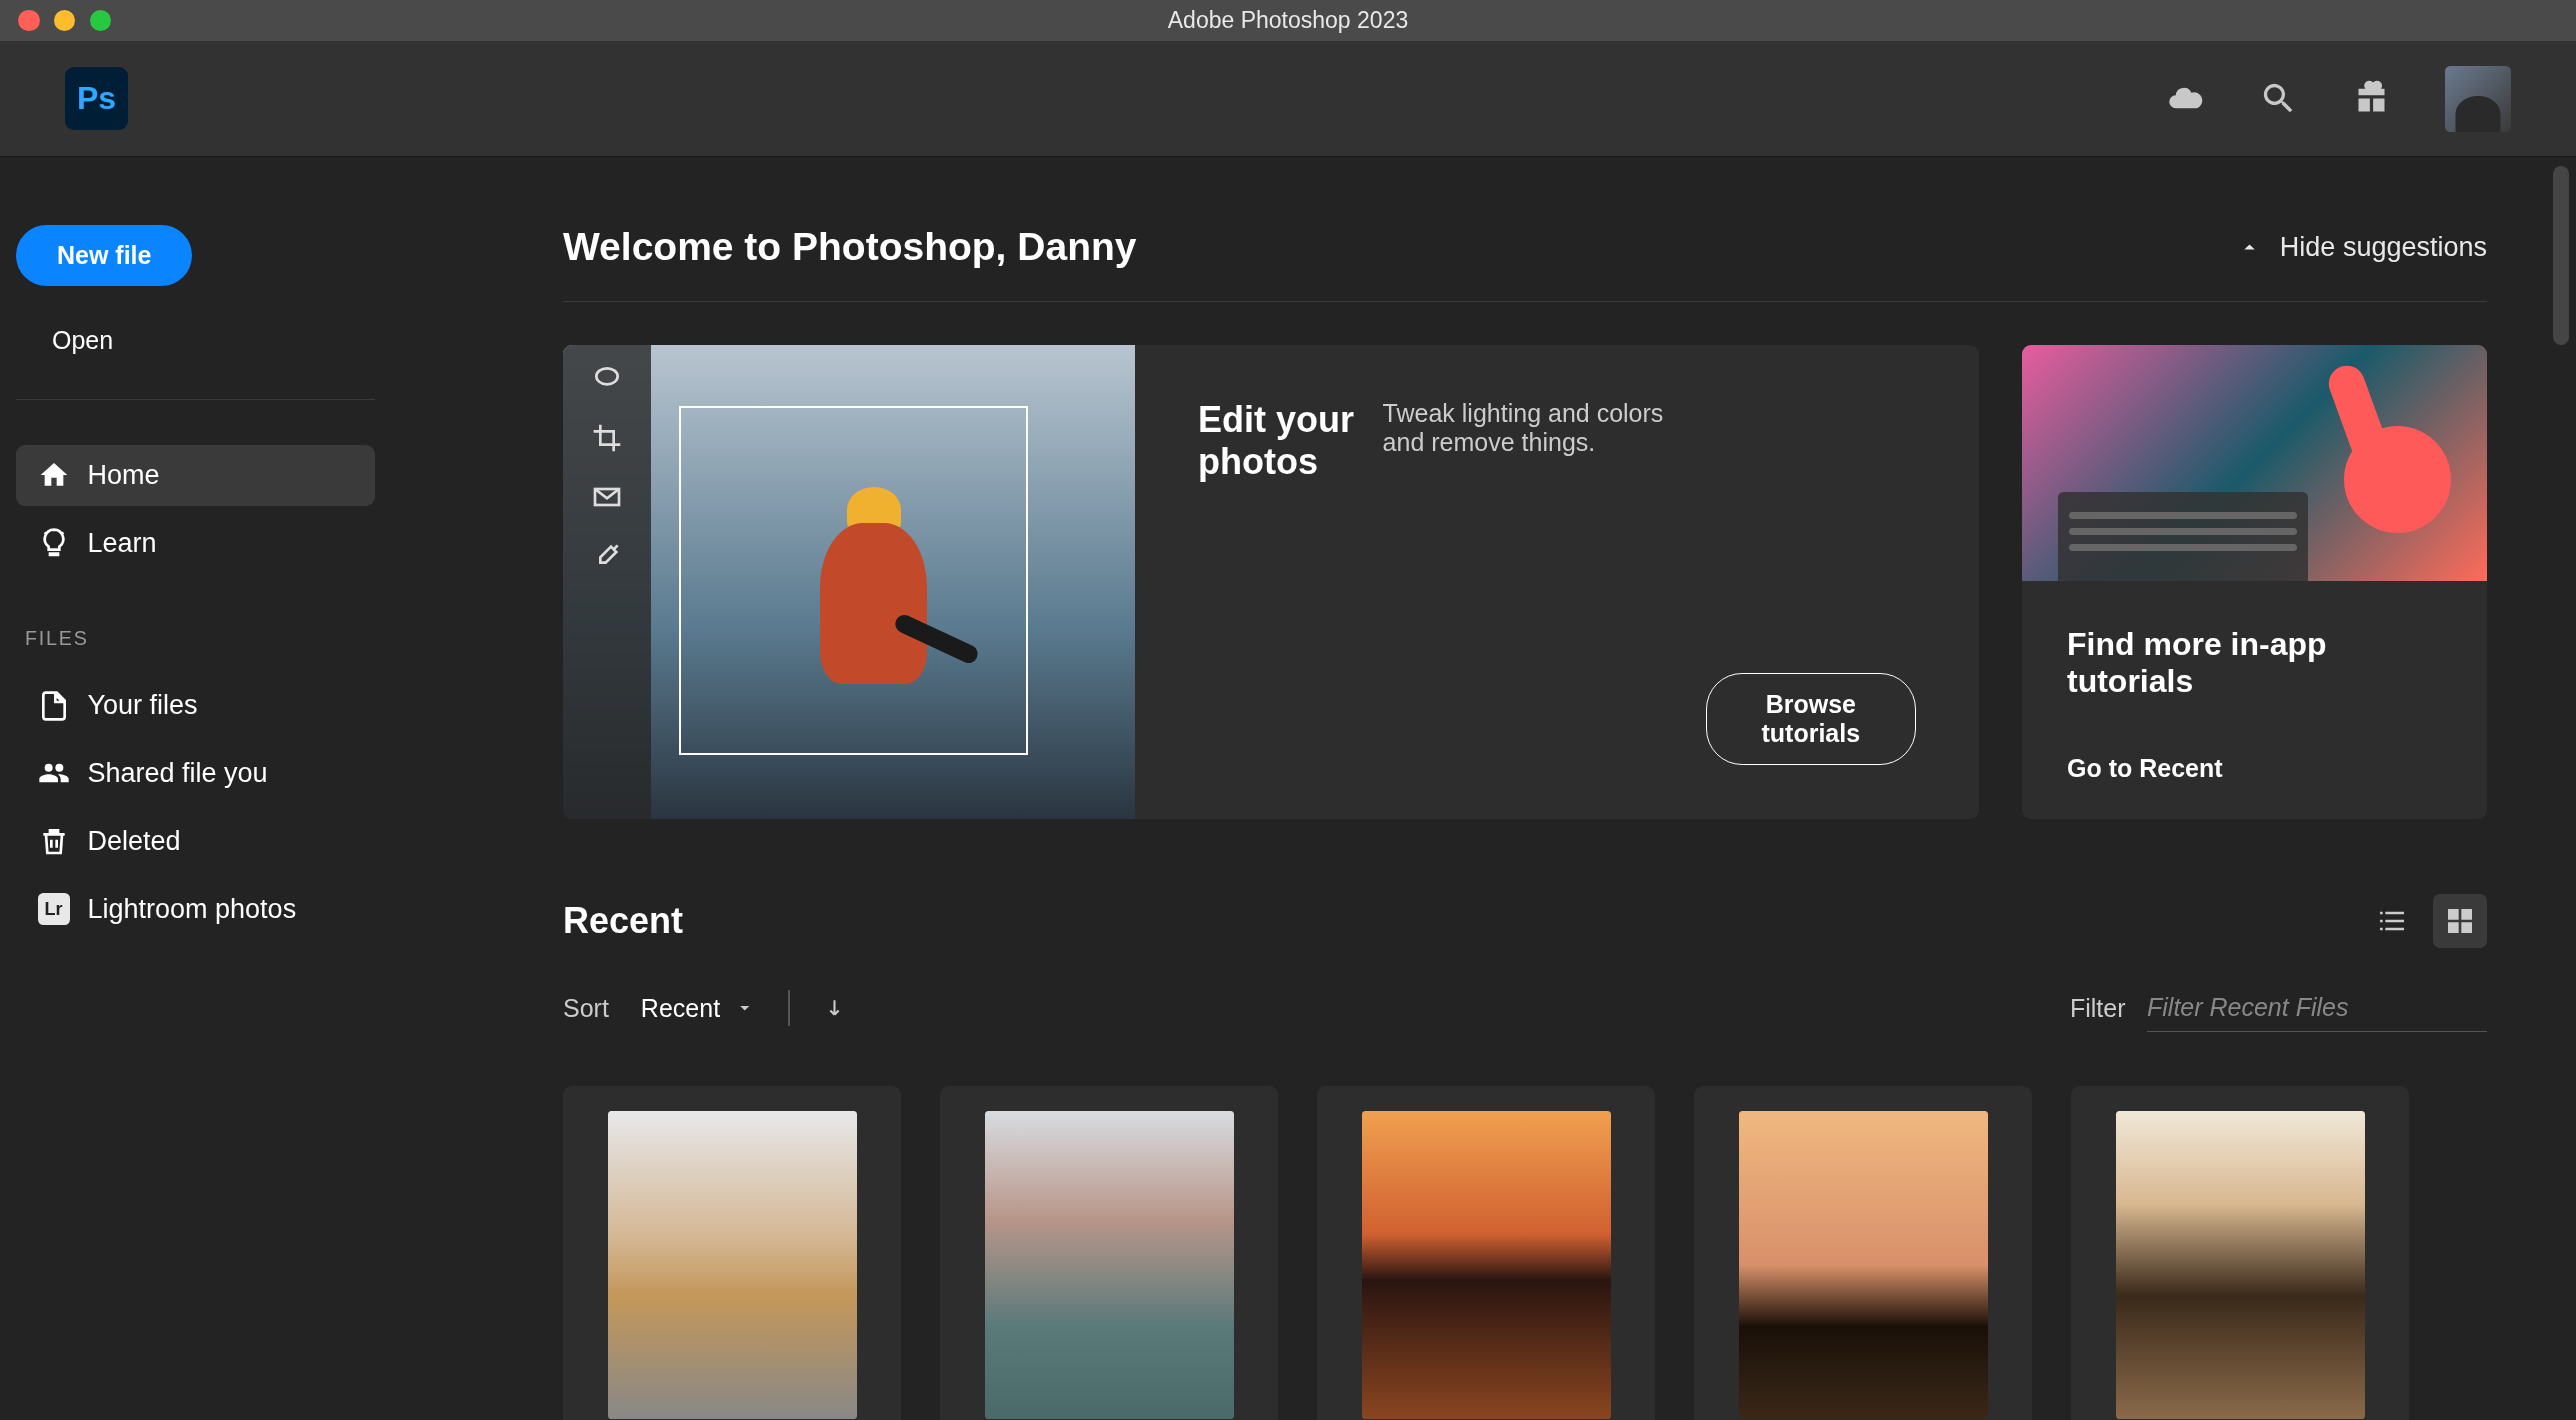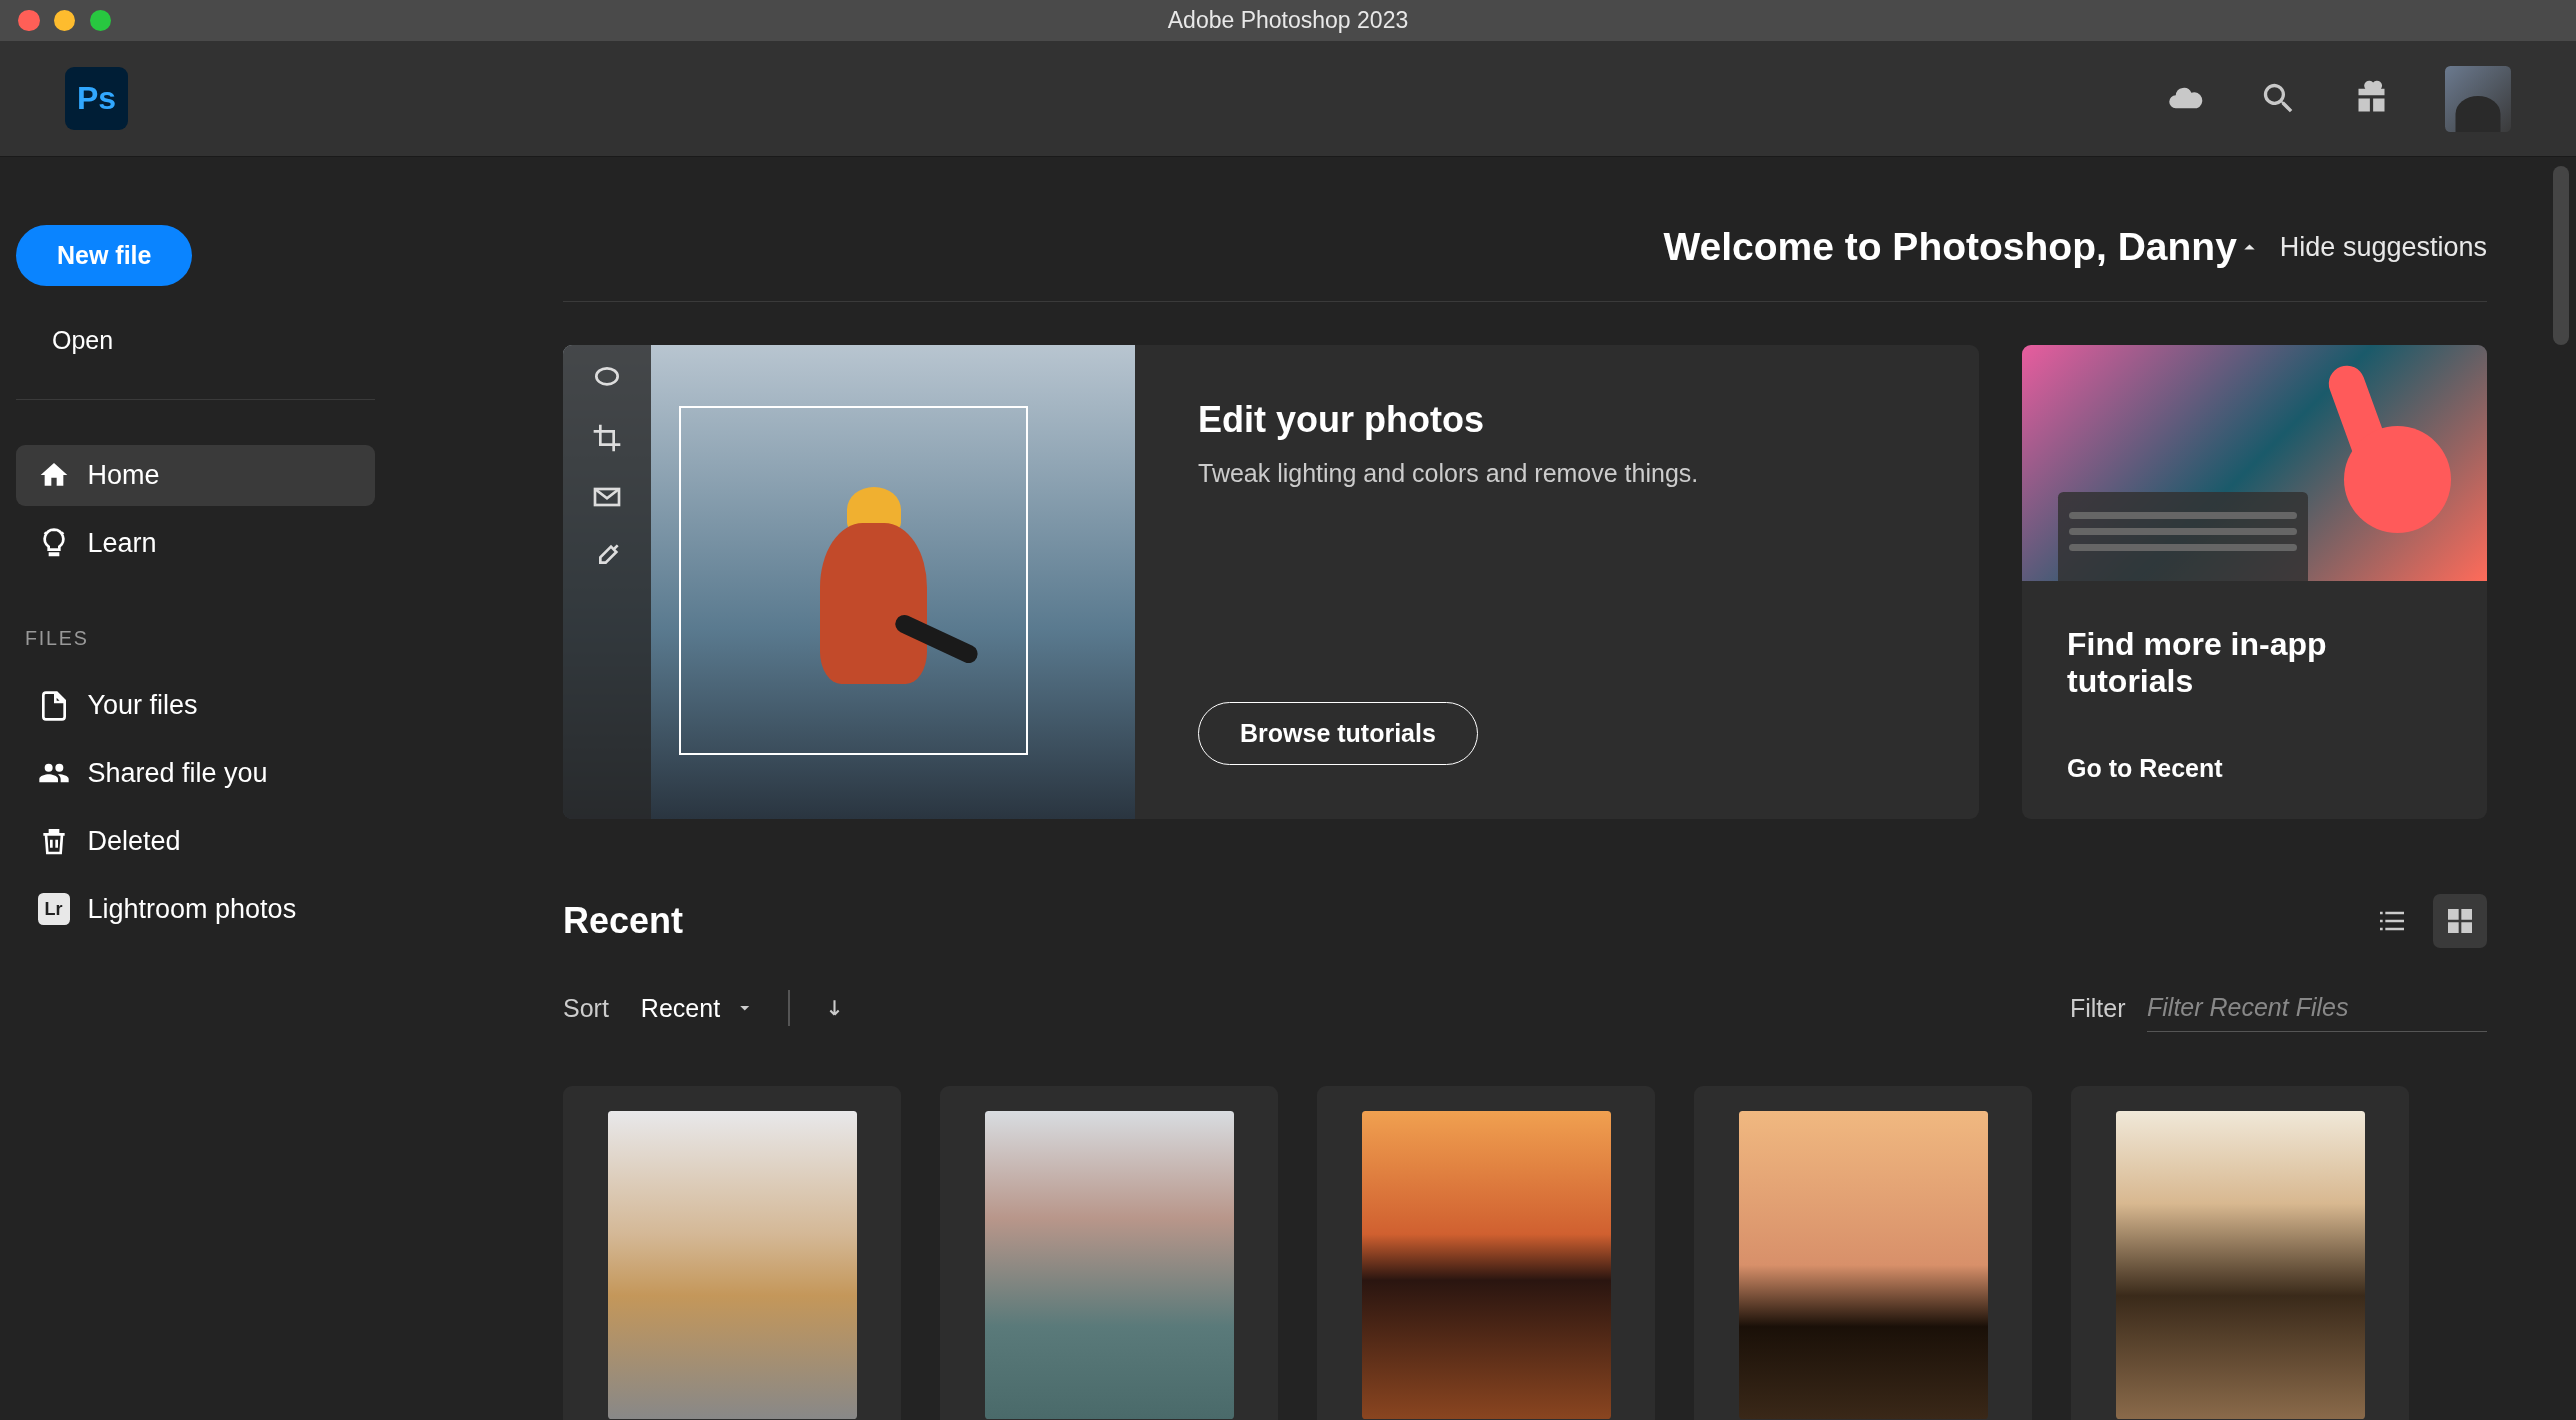--- a/index.html
+++ b/index.html
@@ -34,38 +34,38 @@
 .sidebar-divider { border: none; border-top: 0.9px solid #3a3a3a; margin: 32px 0 45px 0; }
 
 .nav-item { display: flex; align-items: center; gap: 18px; padding: 14.3px 21.5px; border-radius: 9px; cursor: pointer; font-size: 27px; margin-bottom: 7.2px; }
 .nav-item.active { background: #3a3a3a; }
 .nav-icon { width: 32px; height: 32px; fill: #fff; flex-shrink: 0; }
 .nav-icon-box { width: 32px; height: 32px; background: #e8e8e8; color: #222; border-radius: 5.4px; display: flex; align-items: center; justify-content: center; font-size: 18px; font-weight: 700; flex-shrink: 0; }
 
 .section-label { font-size: 19.7px; color: #999; letter-spacing: 1.8px; margin: 54px 0 25px 9px; }
 
 
-.welcome-row { display: flex; align-items: center; justify-content: flex-end; margin-bottom: 32px; }
+.welcome-row { display: flex; align-items: center; justify-content: space-between; margin-bottom: 32px; }
 .welcome-title { font-size: 39px; font-weight: 600; }
 .hide-suggestions { display: flex; align-items: center; gap: 18px; font-size: 27px; cursor: pointer; color: #e8e8e8; }
 .content-divider { border: none; border-top: 0.9px solid #3a3a3a; margin-bottom: 43px; }
 
 .cards-row { display: flex; gap: 43px; margin-bottom: 75px; }
 .card-edit { flex: 1; background: #2d2d2d; border-radius: 9px; display: flex; overflow: hidden; height: 474px; }
 .card-edit-img { width: 572px; background: linear-gradient(180deg, #b8c5d0 0%, #5a7a8f 60%, #2a3540 100%); position: relative; }
 .tool-strip { position: absolute; left: 0; top: 0; width: 88px; height: 100%; background: rgba(40,40,40,0.8); display: flex; flex-direction: column; align-items: center; padding-top: 18px; gap: 27px; }
 .tool-icon { width: 32px; height: 32px; fill: #ddd; }
 .crop-frame { position: absolute; left: 116px; top: 61px; width: 349px; height: 349px; border: 2.7px solid #fff; }
 .crop-frame::before, .crop-frame::after { content:""; position: absolute; background: #fff; }
 .person { position: absolute; left: 45%; top: 30%; width: 107px; height: 215px; }
 .person-hat { width: 54px; height: 45px; background: #f0b030; border-radius: 50% 50% 20% 20%; margin: 0 auto; }
 .person-body { width: 107px; height: 161px; background: #c24a2a; border-radius: 40% 40% 20% 20%; margin-top: -9px; }
 .paddle { position: absolute; right: -54px; bottom: 54px; width: 89px; height: 18px; background: #1a1a1a; transform: rotate(25deg); border-radius: 9px; }
 
-.card-edit-content { flex: 1; padding: 54px 63px; display: flex; flex-direction: column; }
+.card-edit-content { flex: 1; padding: 54px 63px; display: flex; flex-direction: row; }
 .card-edit-title { font-size: 36px; font-weight: 600; margin-bottom: 18px; }
 .card-edit-desc { font-size: 25px; color: #ccc; }
 .btn-outline { margin-top: auto; align-self: flex-start; border: 1.8px solid #fff; background: transparent; color: #fff; border-radius: 36px; padding: 16px 41px; font-size: 25px; font-weight: 600; cursor: pointer; }
 
 .card-learn { width: 465px; background: #2d2d2d; border-radius: 9px; overflow: hidden; height: 474px; display: flex; flex-direction: column; }
 .card-learn-img { height: 236px; background: linear-gradient(135deg, #e85d9e 0%, #1a5a6a 50%, #ff6b5a 100%); position: relative; }
 .flamingo { position: absolute; right: 18px; top: 9px; width: 161px; height: 215px; }
 .flamingo-body { width: 107px; height: 107px; background: #ff5a5a; border-radius: 50%; position: absolute; bottom: 36px; right: 18px; }
 .flamingo-neck { width: 36px; height: 125px; background: #ff5a5a; border-radius: 18px; position: absolute; top: 9px; right: 89px; transform: rotate(-20deg); }
 .panel-overlay { position: absolute; bottom: 0; left: 36px; width: 250px; height: 89px; background: rgba(50,50,50,0.85); border-radius: 5.4px 5.4px 0 0; padding: 10.7px; }

